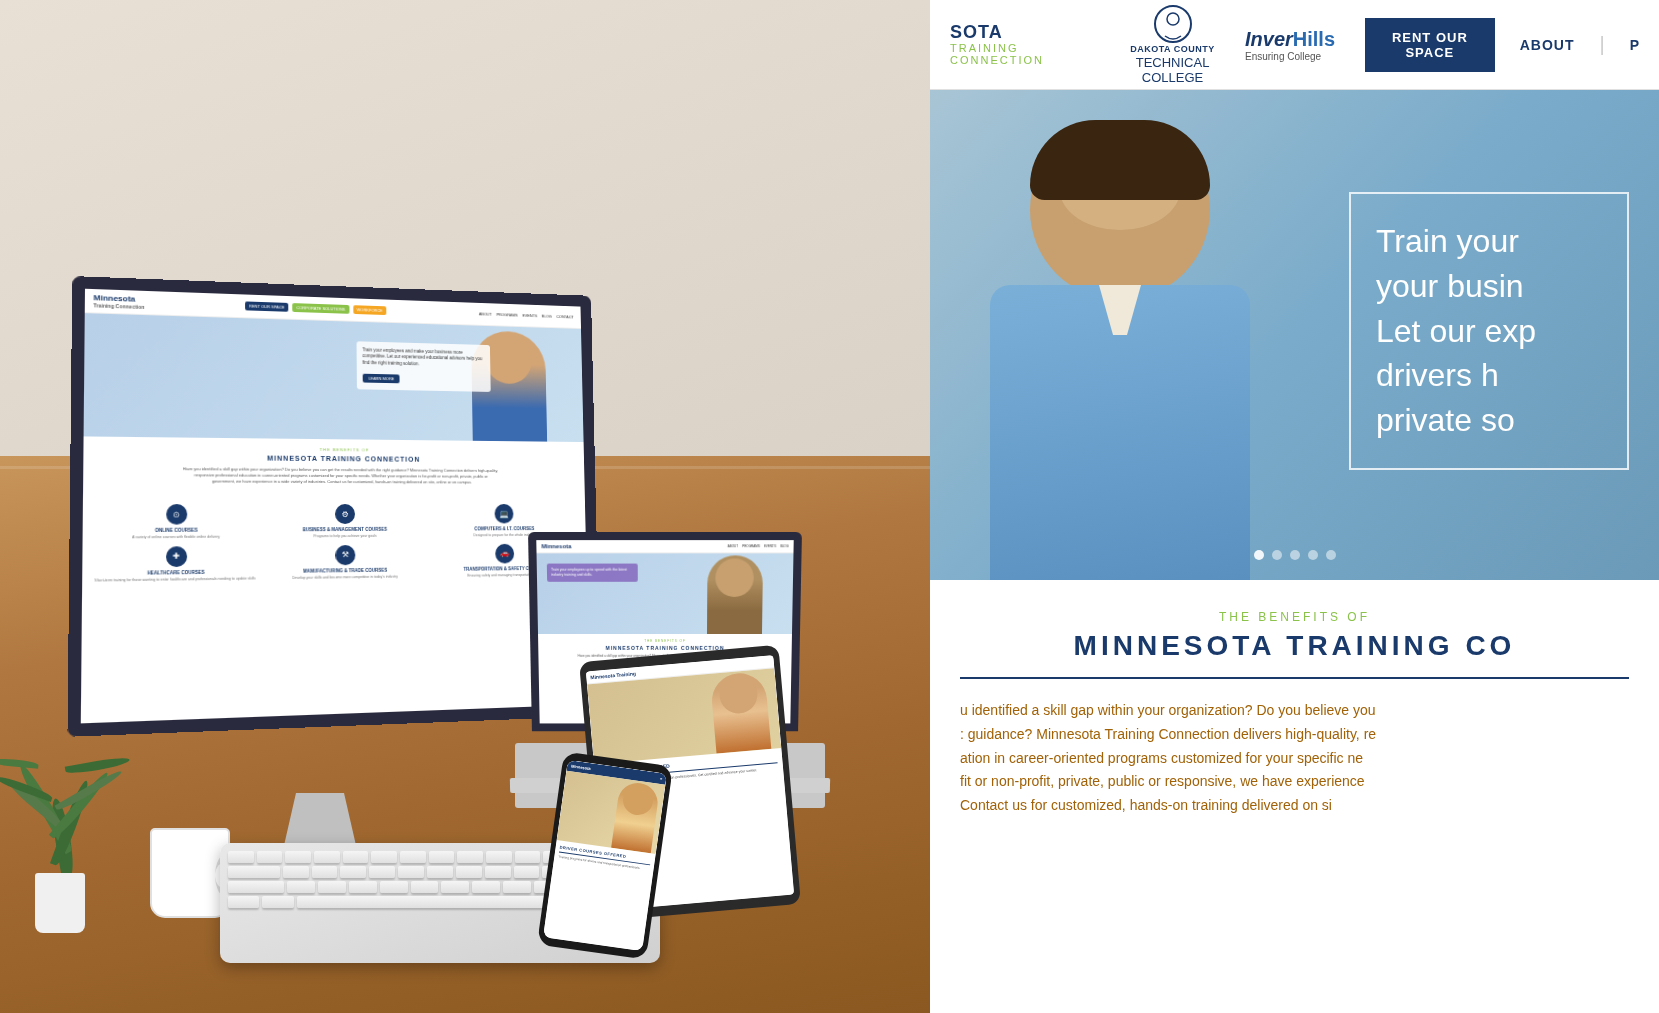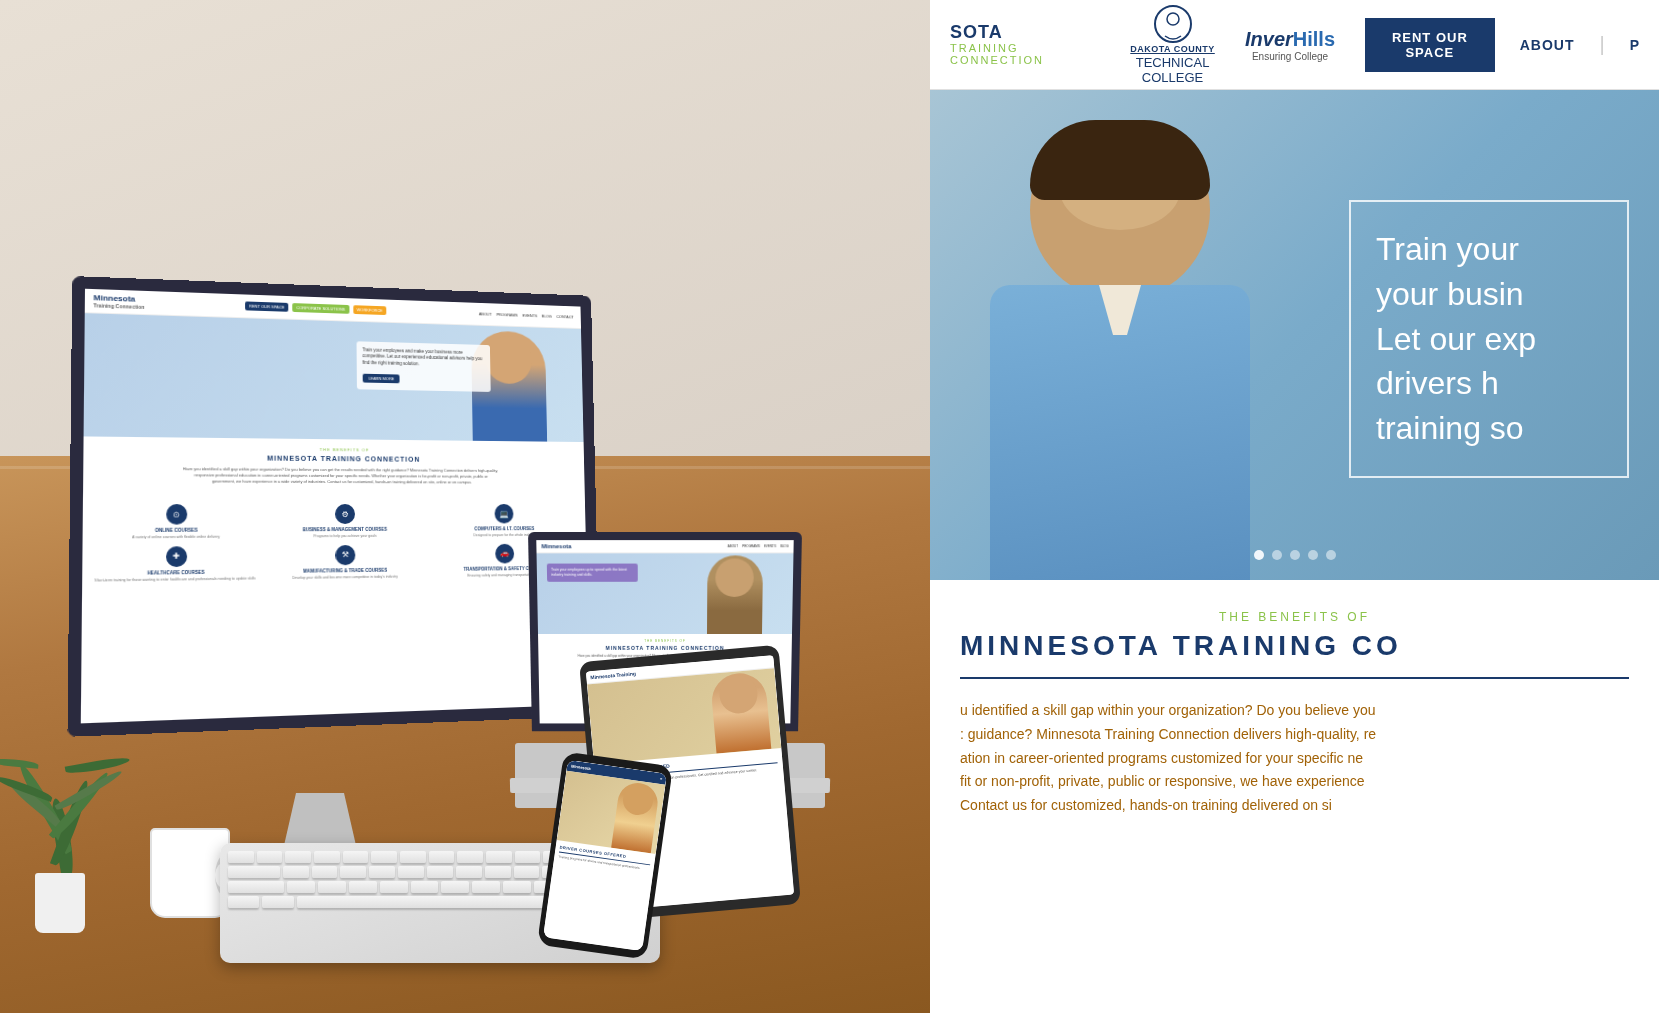--- a/index.html
+++ b/index.html
@@ -774,30 +774,28 @@
       text-align: center;
     }
 
     .dakota-logo .logo-text {
       font-size: 9px;
       font-weight: bold;
       color: #1a3a6b;
       text-transform: uppercase;
       letter-spacing: 0.5px;
       line-height: 1.3;
-      text-decoration: underline;
     }
 
     .dakota-logo .logo-sub {
       font-size: 13px;
       color: #1a3a6b;
     }
 
     .inverhills-logo {
-      text-align: center;
     }
 
     .right-nav-actions {
       margin-left: auto;
       display: flex;
       align-items: center;
       gap: 25px;
     }
 
     .rent-space-btn {
@@ -824,21 +822,21 @@
     .right-hero {
       flex: 0 0 490px;
       position: relative;
       overflow: hidden;
       background: linear-gradient(135deg, #a8c8d8 0%, #b0d0e0 50%, #8ab0c8 100%);
     }
 
     .right-hero-text {
       position: absolute;
       right: 0;
-      top: 80px;
+      top: 72px;
       width: 340px;
       padding: 30px;
     }
 
     .right-hero-text-box {
       border: 2px solid rgba(255,255,255,0.8);
       padding: 25px;
       background: transparent;
     }
 
@@ -885,21 +883,21 @@
       text-align: center;
       margin-bottom: 6px;
     }
 
     .benefits-heading {
       font-size: 28px;
       font-weight: 900;
       color: #1a3a6b;
       letter-spacing: 4px;
       text-transform: uppercase;
-      text-align: left;
+      text-align: center;
       margin-bottom: 15px;
     }
 
     .benefits-divider {
       height: 2px;
       background: #1a3a6b;
       margin: 0 0 20px 0;
     }
 
     .benefits-body-text {
@@ -1208,21 +1206,21 @@
       <div style="position:absolute;top:195px;left:155px;width:70px;height:50px;background:#f0e8d8;z-index:3;clip-path:polygon(20% 0%, 80% 0%, 60% 100%, 40% 100%)"></div>
     </div>
 
     <div class="right-hero-text">
       <div class="right-hero-text-box">
         <h2>
           <span>Train your</span><br>
           <span>your busin</span><br>
           <span>Let our exp</span><br>
           <span>drivers h</span><br>
-          <span>training so</span>
+          <span>private so</span>
         </h2>
       </div>
     </div>
 
     <div class="hero-dots">
       <div class="dot active"></div>
       <div class="dot"></div>
       <div class="dot"></div>
       <div class="dot"></div>
       <div class="dot"></div>

